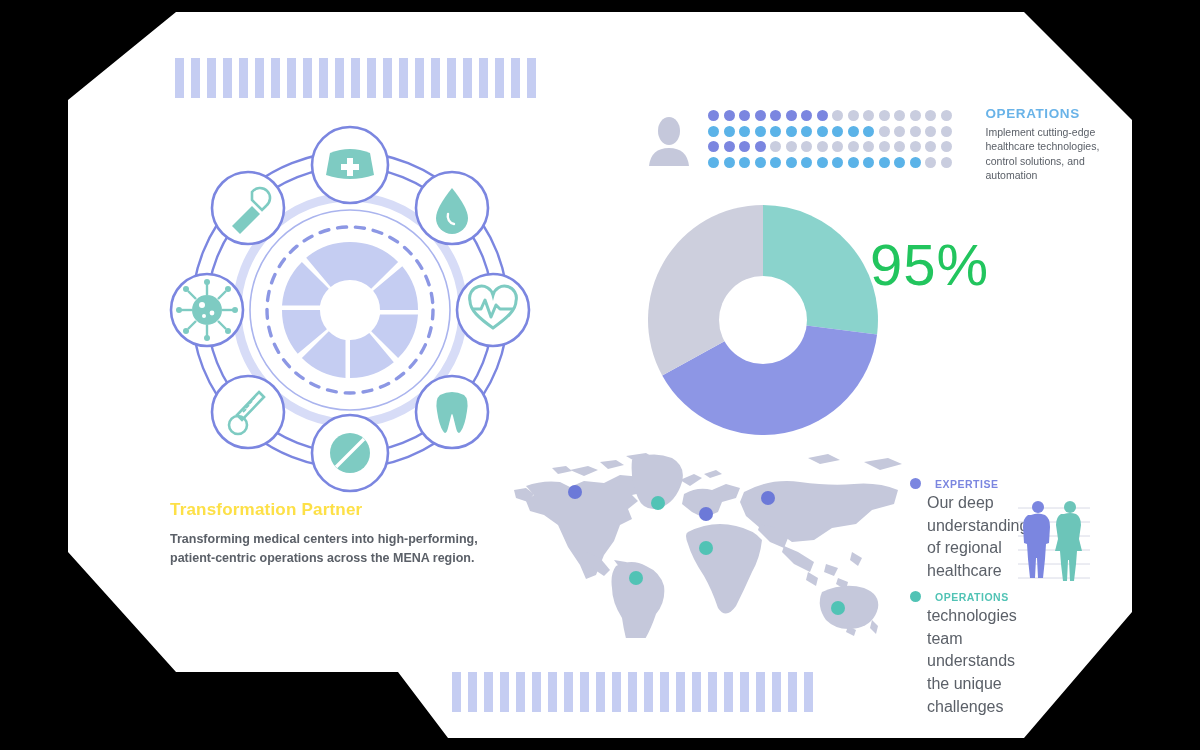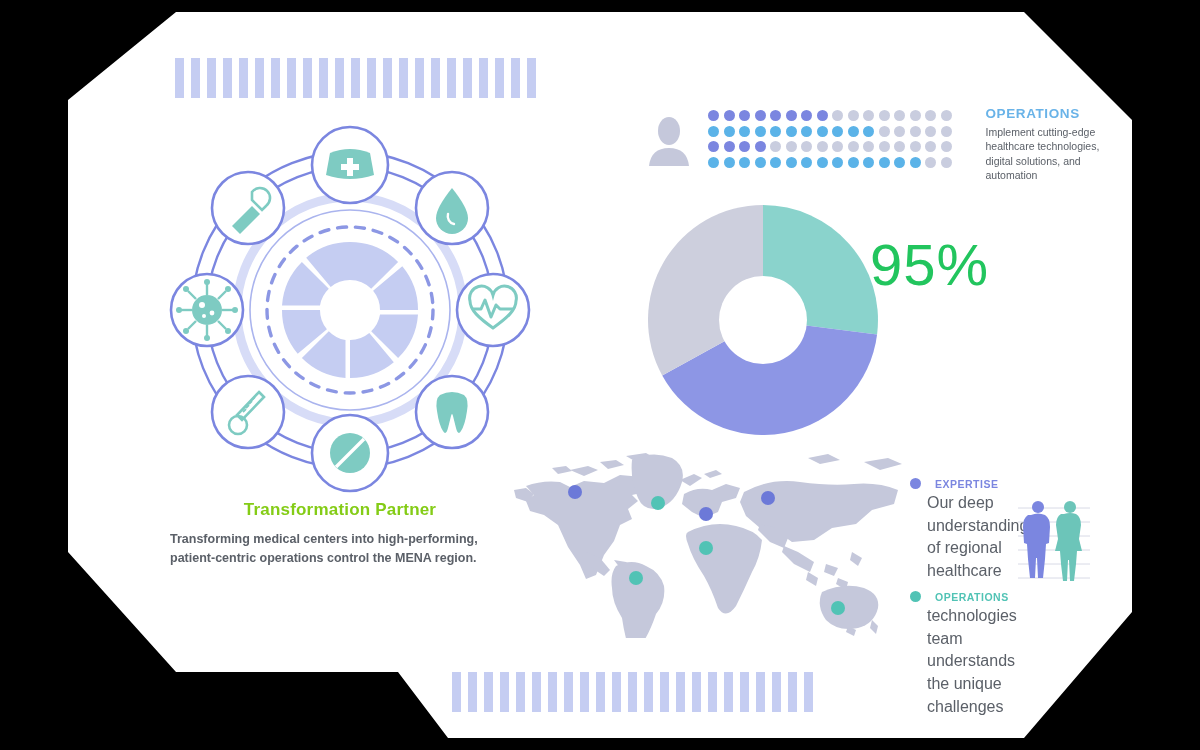--- a/index.html
+++ b/index.html
@@ -24,23 +24,22 @@
   .bar-strip .bar { width:9px; height:40px; background:#c5cdf2; }
   #bars-top    { left:175px; top:58px; }
   #bars-bottom { left:452px; top:672px; }
 
   
   #wheel { position:absolute; left:160px; top:120px; width:380px; height:380px; }
 
   
   #left-caption { position:absolute; left:170px; top:500px; width:340px; }
   #left-caption .title {
-    font-size:17px; font-weight:bold; color:#84cc16; letter-spacing:.2px;
+    font-size:17px; font-weight:bold; color:#fde047; letter-spacing:.2px;
     margin-bottom:10px;
-    text-align:center;
   }
   #left-caption .body {
     font-size:12.5px; font-weight:bold; color:#5b6068; line-height:1.55;
   }
 
   
   #ops { position:absolute; left:648px; top:106px; display:flex; align-items:flex-start; gap:18px; }
   #ops .avatar { width:42px; height:50px; flex:none; margin-top:10px; }
   #dot-grid { display:flex; flex-direction:column; gap:4.5px; margin-top:4px; }
   #dot-grid .row { display:flex; gap:4.5px; }
@@ -203,21 +202,21 @@
       <g>
         <circle cx="88" cy="88" r="36" fill="#ffffff" stroke="#7b86e0" stroke-width="2.6"></circle>
         <path d="M92,72 a10,10 0 1,1 14,14 l-4,4 l-10,-10 Z" fill="none" stroke="#7ecbc2" stroke-width="2.6"></path>
         <path d="M92,86 l8,8 l-20,20 l-8,-8 Z" fill="#7ecbc2"></path>
       </g>
     </svg>
   </div>
 
   <div id="left-caption">
     <div class="title">Transformation Partner</div>
-    <div class="body">Transforming medical centers into high-performing, patient-centric operations control the MENA region.</div>
+    <div class="body">Transforming medical centers into high-performing, patient-centric operations across the MENA region.</div>
   </div>
 
   <div id="ops">
     <div class="avatar">
       <svg viewBox="0 0 42 50" width="42" height="50">
         <ellipse cx="21" cy="15" rx="11" ry="14" fill="#c5c8db"></ellipse>
         <path d="M1,50 q2,-18 20,-18 q18,0 20,18 Z" fill="#c5c8db"></path>
       </svg>
     </div>
     <div id="dot-grid">
@@ -289,21 +288,21 @@
           <div class="dot" style="background: rgb(91, 179, 232);"></div>
           <div class="dot" style="background: rgb(91, 179, 232);"></div>
           <div class="dot" style="background: rgb(91, 179, 232);"></div>
           <div class="dot" style="background: rgb(91, 179, 232);"></div>
           <div class="dot" style="background: rgb(201, 205, 223);"></div>
           <div class="dot" style="background: rgb(201, 205, 223);"></div>
         </div>
       </div>
     <div class="ops-text">
       <div class="ops-title">OPERATIONS</div>
-      <div class="ops-body">Implement cutting-edge healthcare technologies, digital solutions, and automation</div>
+      <div class="ops-body">Implement cutting-edge healthcare technologies, control solutions, and automation</div>
     </div>
   </div>
 
   <div id="donut">
     <svg viewBox="0 0 230 230" width="230" height="230">
       <g id="donut-slices" transform="translate(115,115)">
           <path d="M0,0 L0.00,-115.00 A115,115 0 0,1 114.09,14.41 Z" fill="#8ad3cc"></path>
           <path d="M0,0 L114.09,14.41 A115,115 0 0,1 -100.78,55.40 Z" fill="#8d96e5"></path>
           <path d="M0,0 L-100.78,55.40 A115,115 0 0,1 -0.00,-115.00 Z" fill="#cdcfdd"></path>
         </g>

